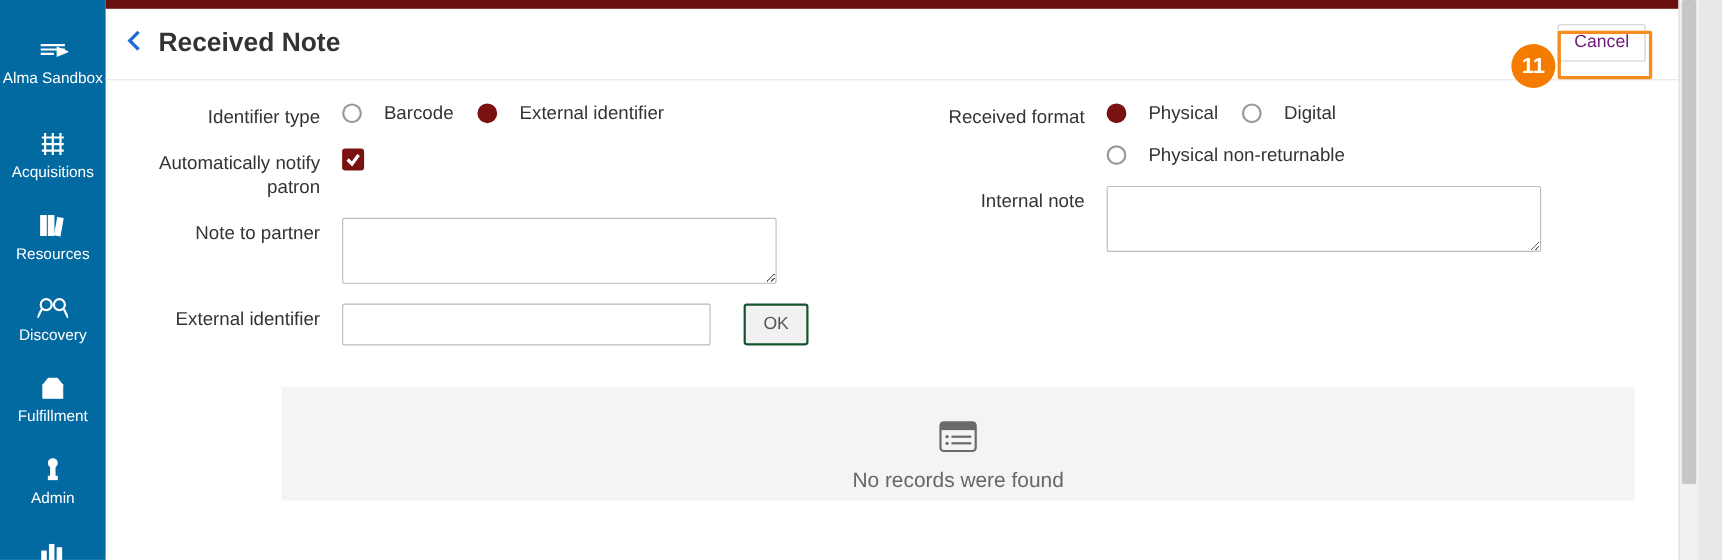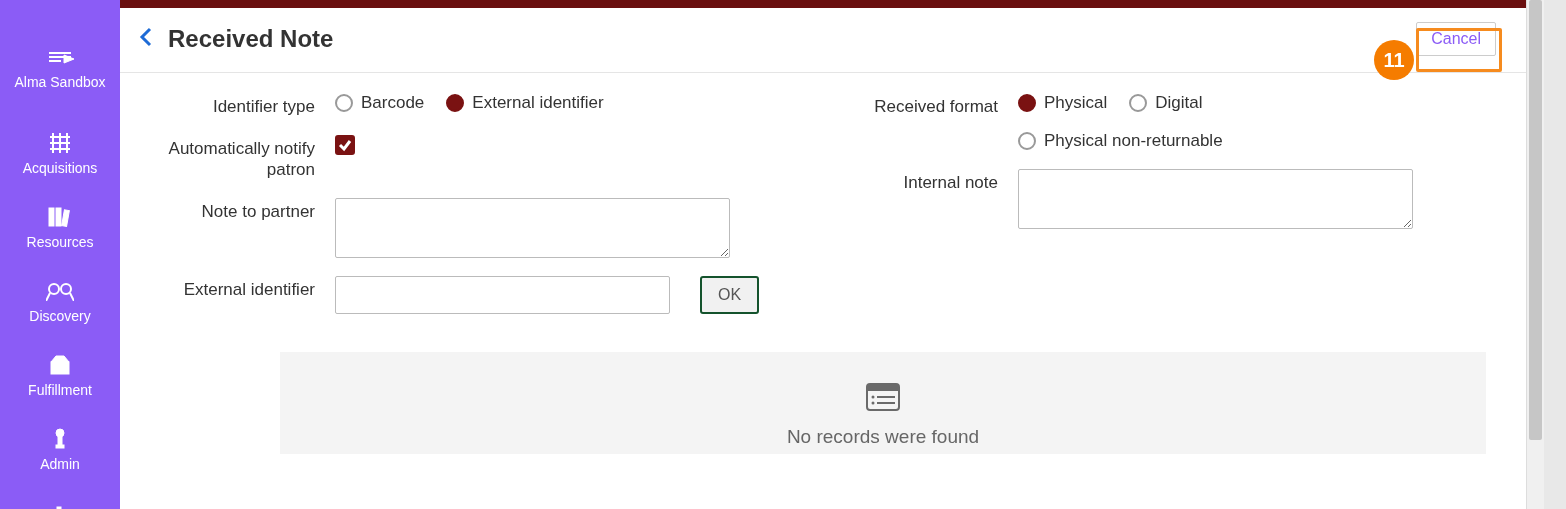--- a/index.html
+++ b/index.html
@@ -1,47 +1,47 @@
 <!DOCTYPE html>
 <html><head>
 <meta charset="utf-8">
 <style>
   * { box-sizing: border-box; margin: 0; padding: 0; }
   html, body { width: 1566px; height: 509px; font-family: Arial, Helvetica, sans-serif; font-size: 16px; color: #333; overflow: hidden; background: #fff; }
   .root { display: flex; width: 100%; height: 100%; }
 
   
-  .sidebar { width: 120px; background: #8b5cf6; color: #fff; display: flex; flex-direction: column; align-items: center; padding-top: 32px; flex-shrink: 0; }
+  .sidebar { width: 96px; background: #0369a1; color: #fff; display: flex; flex-direction: column; align-items: center; padding-top: 20px; flex-shrink: 0; }
   .sidebar .nav-item { width: 100%; text-align: center; padding: 12px 0 16px; cursor: pointer; }
   .sidebar .nav-item .icon { height: 26px; display: flex; align-items: center; justify-content: center; margin-bottom: 4px; }
   .sidebar .nav-item .icon svg { fill: #fff; stroke: #fff; }
   .sidebar .nav-label { font-size: 14px; color: #fff; }
   .sidebar .hr { width: 60px; height: 1px; background: #4a3a3a; margin: 4px 0 8px; }
 
   
   .main-wrap { flex: 1; display: flex; height: 100%; }
   .main { flex: 1; display: flex; flex-direction: column; position: relative; }
   .topbar { height: 8px; background: #6a0f0f; }
 
   .header { display: flex; align-items: center; justify-content: space-between; padding: 14px 30px 16px 18px; border-bottom: 1px solid #e5e5e5; position: relative; }
   .header-left { display: flex; align-items: center; gap: 14px; }
   .back-btn svg { stroke: #1e6bd6; fill: none; stroke-width: 3; }
   .page-title { font-size: 24px; font-weight: 700; color: #333; }
-  .cancel-btn { border: 1px solid #ccc; background: #fff; color: #8b5cf6; padding: 7px 14px; font-size: 16px; cursor: pointer; border-radius: 2px; }
+  .cancel-btn { border: 1px solid #ccc; background: #fff; color: #701a75; padding: 7px 14px; font-size: 16px; cursor: pointer; border-radius: 2px; }
   .cancel-highlight { position: absolute; right: 24px; top: 20px; width: 86px; height: 44px; border: 3px solid #f68b1e; border-radius: 2px; pointer-events: none; }
   .step-badge { position: absolute; right: 112px; top: 32px; width: 40px; height: 40px; border-radius: 50%; background: #f57c00; color: #fff; display: flex; align-items: center; justify-content: center; font-size: 20px; font-weight: 600; z-index: 5; }
 
   
   .form-area { padding: 20px 40px 0 40px; display: flex; gap: 40px; }
   .col { flex: 1; }
   .form-row { display: flex; align-items: flex-start; margin-bottom: 18px; }
   .form-label { width: 175px; text-align: right; padding-right: 20px; font-size: 17px; color: #333; padding-top: 4px; line-height: 1.2; }
   .form-ctrl { flex: 1; display: flex; flex-wrap: wrap; align-items: center; gap: 18px; }
   .radio-group { display: flex; flex-wrap: wrap; gap: 18px 22px; }
-  .radio-opt { display: flex; align-items: center; gap: 8px; font-size: 17px; cursor: pointer; }
+  .radio-opt { display: flex; align-items: center; gap: 20px; font-size: 17px; cursor: pointer; }
   .radio { width: 18px; height: 18px; border: 2px solid #999; border-radius: 50%; position: relative; display: inline-block; }
   .radio.selected { border-color: #7a1212; background: #7a1212; }
   .radio.selected::after { content: ''; }
   .checkbox { width: 20px; height: 20px; border-radius: 3px; border: 2px solid #7a1212; background: #7a1212; display: flex; align-items: center; justify-content: center; }
   .checkbox svg { stroke: #fff; fill: none; stroke-width: 3; }
   textarea { border: 1px solid #bbb; border-radius: 2px; padding: 6px; font-family: inherit; font-size: 15px; resize: both; }
   .ta-note { width: 395px; height: 60px; }
   .ta-internal { width: 395px; height: 60px; }
   .text-input { width: 335px; height: 38px; border: 1px solid #bbb; border-radius: 2px; padding: 4px 8px; font-size: 15px; }
   .ok-btn { height: 38px; padding: 0 16px; border: 2px solid #14532d; background: #f1f1f1; color: #555; font-size: 16px; cursor: pointer; border-radius: 3px; margin-left: 12px; }

